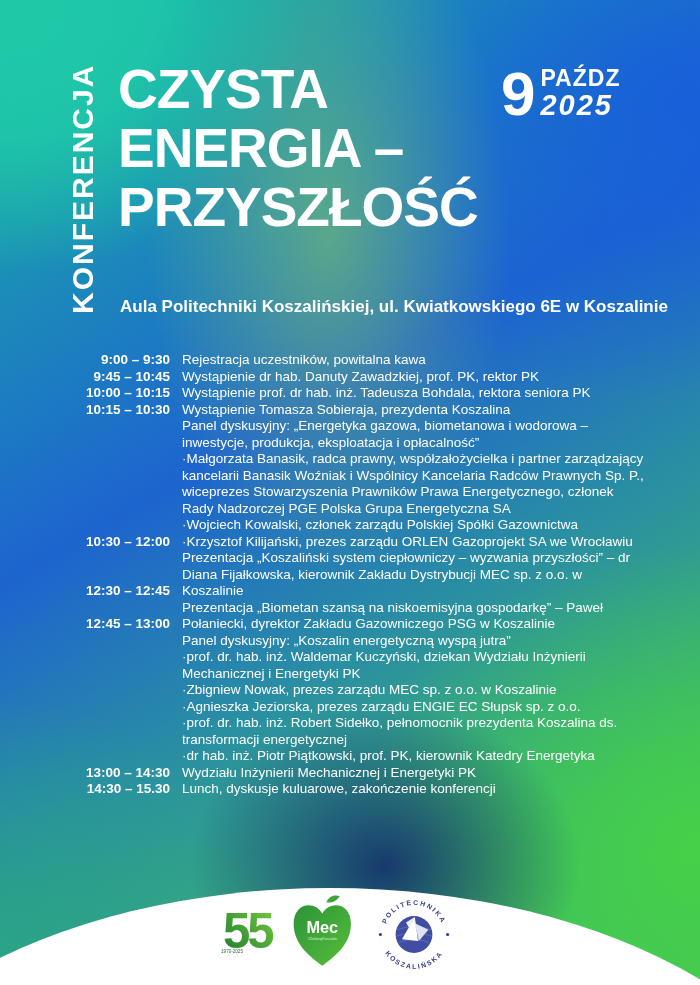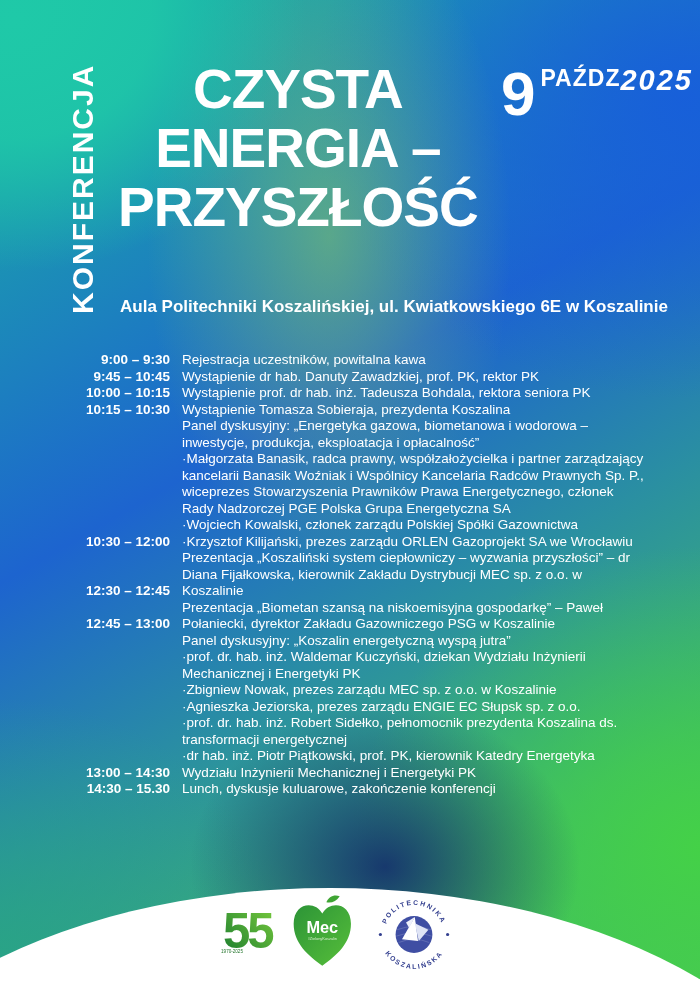--- a/index.html
+++ b/index.html
@@ -16,24 +16,24 @@
       radial-gradient(ellipse 430px 380px at 0% 96%, rgba(40,165,132,.8), rgba(40,165,132,0) 65%),
       linear-gradient(150deg,#1ab6a0 0%,#1d64cf 42%,#2a8fa2 62%,#3db470 82%,#47c457 100%);
   }
   .white-curve{position:absolute;left:-190px;top:888px;width:1040px;height:614px;
     background:#ffffff;border-radius:50%;}
   
   .kicker{position:absolute;left:66px;top:62px;height:252px;
     writing-mode:vertical-rl;transform:rotate(180deg);
     font-size:30px;font-weight:700;letter-spacing:2px;color:#fff;}
   .title{position:absolute;left:118px;top:60px;font-size:55px;line-height:59px;
-    font-weight:700;letter-spacing:-1px;color:#fff;text-align:center;}
+    font-weight:700;letter-spacing:-1px;color:#fff;}
   .date-badge{position:absolute;left:501px;top:66px;display:flex;align-items:flex-start;}
   .date-day{font-size:62px;line-height:56px;font-weight:700;}
-  .date-right{margin-left:5px;display:flex;flex-direction:row;}
+  .date-right{margin-left:5px;display:flex;flex-direction:column;}
   .date-month{font-size:23px;font-weight:700;letter-spacing:1px;line-height:25px;}
   .date-year{font-size:29px;font-weight:700;letter-spacing:2px;line-height:29px;font-style:italic;}
   .venue{position:absolute;left:120px;top:297px;font-size:17px;font-weight:700;color:#fff;}
   
   .schedule{position:absolute;left:82px;top:352px;width:562px;font-size:13.5px;line-height:16.5px;}
   .row{display:flex;align-items:flex-end;}
   .time{width:100px;flex:0 0 100px;text-align:right;font-weight:700;padding-right:12px;}
   .desc{width:450px;flex:1;}
   
   .footer{position:absolute;left:0;top:885px;width:644px;height:100px;text-align:center;}

